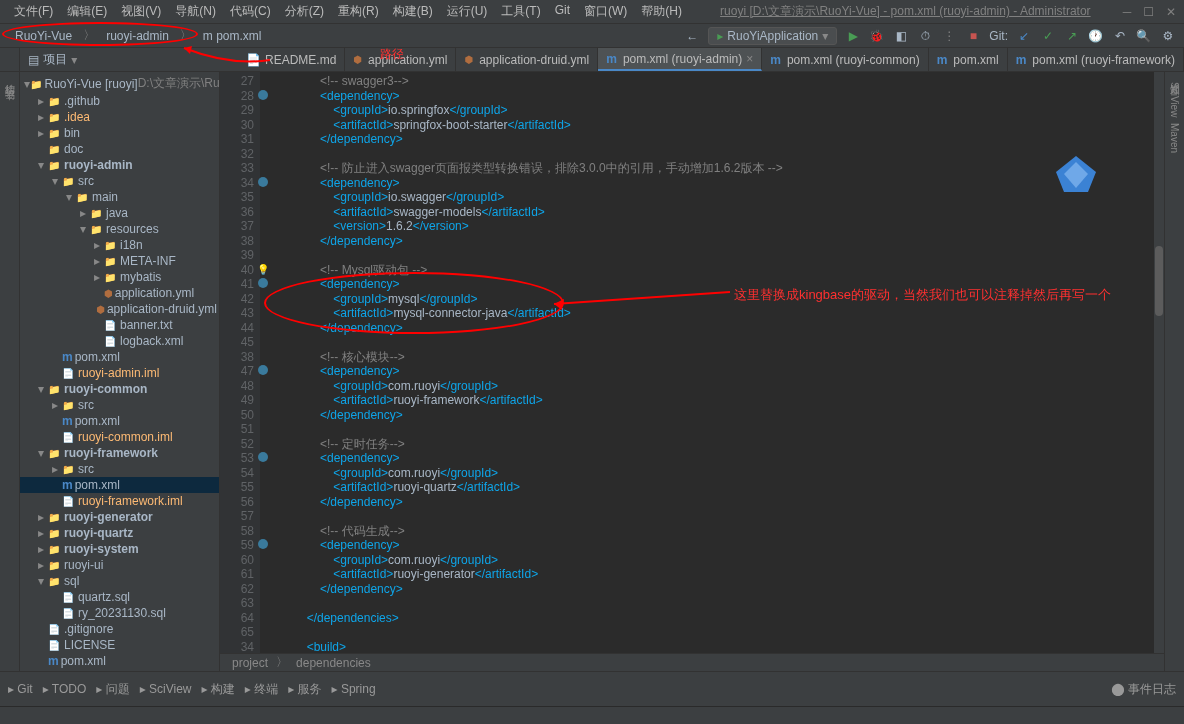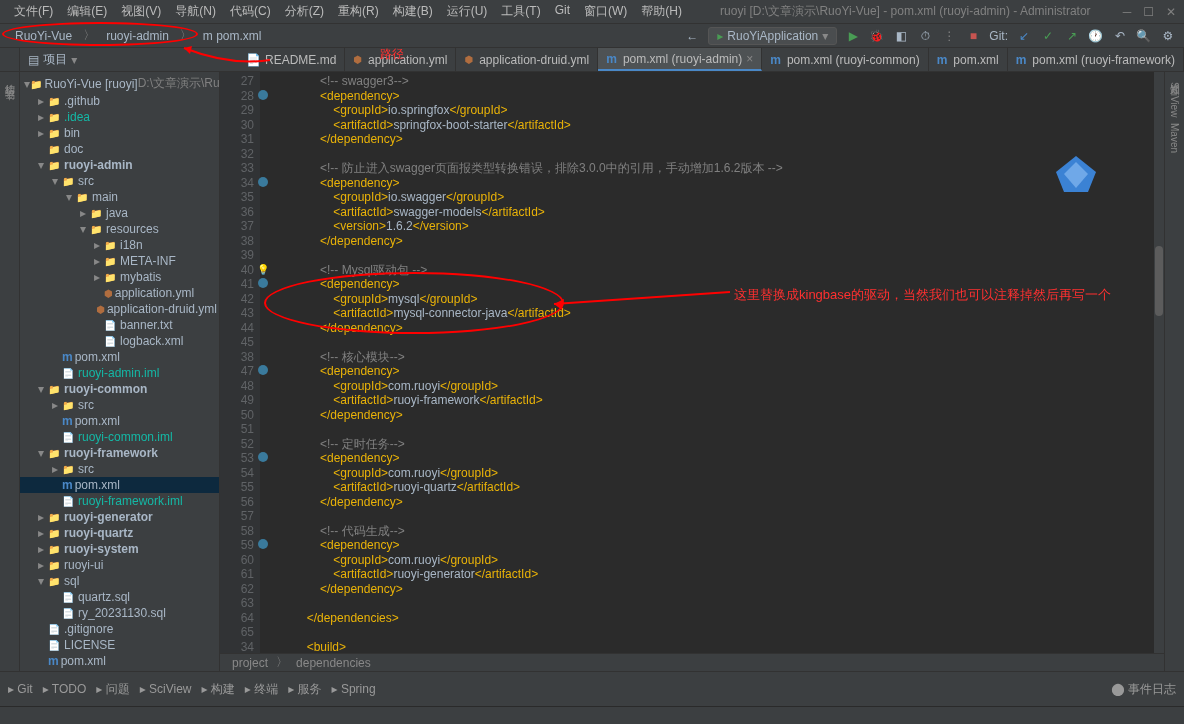--- a/index.html
+++ b/index.html
@@ -1,20 +1,20 @@
 <!DOCTYPE html>
 <html><head>
 <meta charset="utf-8">
 <style>
 * { margin: 0; padding: 0; box-sizing: border-box; font-family: "Microsoft YaHei", "Segoe UI", sans-serif; font-size: 12px; }
 body { background: #2b2b2b; color: #a9b7c6; width: 1184px; height: 724px; overflow: hidden; display: flex; flex-direction: column; }
 .titlebar { height: 24px; background: #3c3f41; display: flex; align-items: center; padding: 0 8px; color: #bbbbbb; font-size: 11px; border-bottom: 1px solid #323232; justify-content: space-between; }
 .menus { display: flex; gap: 2px; }
 .menus span { padding: 2px 6px; cursor: pointer; }
-.title-center { flex: 1; text-align: center; color: #808080; }
+.title-center { flex: 1; text-align: center; color: #808080; text-decoration: underline; }
 .win-controls { display: flex; gap: 12px; color: #808080; }
 .breadcrumb-bar { height: 24px; background: #3c3f41; display: flex; align-items: center; padding: 0 8px; font-size: 11px; border-bottom: 1px solid #323232; position: relative; }
 .breadcrumb { display: flex; align-items: center; gap: 4px; }
 .breadcrumb-item { padding: 1px 6px; border: 1px solid transparent; }
 .ellipse1 { position: absolute; left: 2px; top: -2px; width: 196px; height: 24px; border: 2px solid #ff0000; border-radius: 50%; pointer-events: none; }
 .arrow1 { position: absolute; left: 180px; top: 12px; width: 90px; height: 28px; pointer-events: none; }
 .right-controls { margin-left: auto; display: flex; align-items: center; gap: 8px; }
 .run-config { background: #4a4d4f; border: 1px solid #555; padding: 1px 8px; border-radius: 3px; display: flex; align-items: center; gap: 4px; font-size: 11px; }
 .icon-btn { width: 16px; height: 16px; display: inline-flex; align-items: center; justify-content: center; cursor: pointer; }
 .tab-bar { height: 24px; background: #3c3f41; display: flex; align-items: stretch; border-bottom: 1px solid #323232; }
@@ -35,36 +35,36 @@
 .yaml-icon { color: #b06d3f; margin-right: 2px; font-size: 10px; }
 .indent-0 { padding-left: 4px; } .indent-1 { padding-left: 18px; } .indent-2 { padding-left: 32px; }
 .indent-3 { padding-left: 46px; } .indent-4 { padding-left: 60px; } .indent-5 { padding-left: 74px; }
 .editor-area { flex: 1; display: flex; flex-direction: column; background: #2b2b2b; position: relative; }
 .code-container { flex: 1; display: flex; overflow: hidden; position: relative; }
 .gutter { width: 40px; background: #313335; text-align: right; padding-right: 6px; color: #606366; font-family: "Consolas", monospace; font-size: 12px; line-height: 14.5px; padding-top: 2px; }
 .gutter-line { height: 14.5px; position: relative; }
 .gutter-mark { position: absolute; right: -14px; top: 1px; width: 10px; height: 10px; background: #3a7a9c; border-radius: 50%; }
 .code { flex: 1; font-family: "Consolas", monospace; font-size: 12px; line-height: 14.5px; padding-left: 20px; padding-top: 2px; white-space: pre; overflow: hidden; }
 .code-line { height: 14.5px; }
-.tag { color: #eab308; }
+.tag { color: #0ea5e9; }
 .text { color: #a9b7c6; }
 .comment { color: #808080; }
 .annotation-note { position: absolute; right: 30px; top: 214px; color: #ff3030; font-size: 13px; width: 400px; }
 .ellipse2 { position: absolute; left: 44px; top: 200px; width: 300px; height: 62px; border: 2px solid #ff0000; border-radius: 50%; pointer-events: none; }
 .arrow2 { position: absolute; left: 330px; top: 218px; width: 180px; height: 20px; pointer-events: none; }
 .logo-bird { position: absolute; right: 64px; top: 80px; width: 48px; height: 48px; }
 .right-gutter { width: 20px; background: #3c3f41; border-left: 1px solid #323232; display: flex; flex-direction: column; align-items: center; gap: 6px; padding-top: 4px; }
 .right-gutter span { writing-mode: vertical-lr; font-size: 10px; color: #888; cursor: pointer; }
 .breadcrumb-bottom { height: 18px; background: #3c3f41; border-top: 1px solid #323232; display: flex; align-items: center; padding: 0 12px; font-size: 11px; color: #888; gap: 8px; }
 .statusbar { height: 20px; background: #3c3f41; display: flex; align-items: center; padding: 17px 8px; font-size: 11px; color: #999; gap: 10px; border-top: 1px solid #323232; }
 .statusbar .right { margin-left: auto; display: flex; gap: 10px; }
 .infobar { height: 18px; background: #3c3f41; display: flex; align-items: center; padding: 0 8px; font-size: 11px; color: #999; gap: 10px; border-top: 1px solid #2a2a2a; }
 .infobar .right { margin-left: auto; display: flex; gap: 10px; }
 .chevron { color: #888; }
-.folder-orange { color: #14b8a6; }
+.folder-orange { color: #fdba74; }
 .expand { width: 10px; display: inline-block; color: #888; }
 .green { color: #499c54; }
 .red { color: #c75450; }
 .blue { color: #4a88c7; }
 .gray { color: #808080; }
 .route-label { position: absolute; left: 380px; top: 46px; color: #ff3030; font-size: 12px; z-index: 10; pointer-events: none; }
 .scrollbar-track { width: 10px; background: #3c3f41; position: relative; }
 .scrollbar-thumb { position: absolute; right: 1px; width: 8px; background: #5c5c5c; border-radius: 4px; }
 </style>
 </head>

